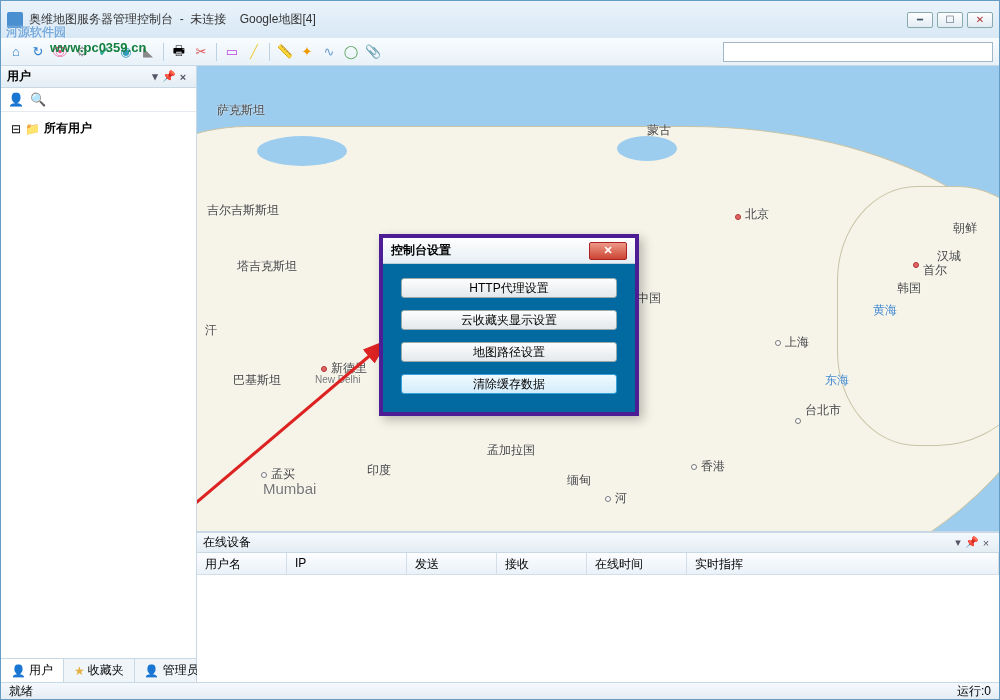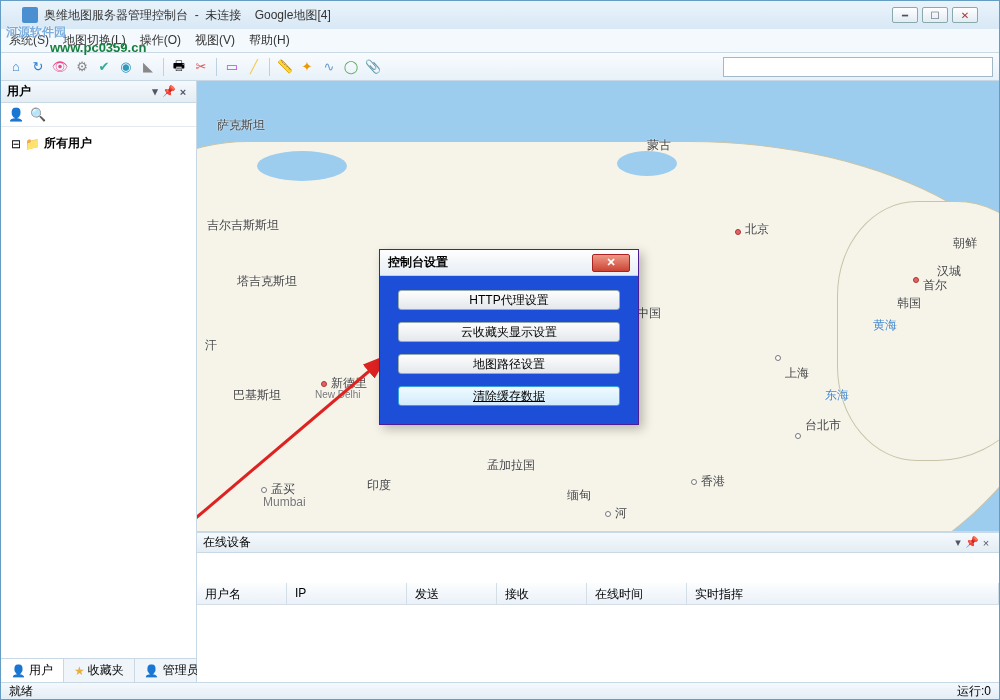--- a/index.html
+++ b/index.html
@@ -1,20 +1,20 @@
 <!DOCTYPE html>
 <html><head>
 <meta charset="utf-8">
 <style>
 * { box-sizing: border-box; margin: 0; padding: 0; font-family: "Microsoft YaHei", SimSun, Arial, sans-serif; }
 body { width: 1000px; height: 700px; background: #f0f0f0; overflow: hidden; position: relative; }
 
 .window { width: 1000px; height: 700px; border: 1px solid #649cc4; background: #fff; display: flex; flex-direction: column; }
 
-.titlebar { height: 28px; background: linear-gradient(#eaf3fb, #d8e8f5); display: flex; align-items: center; padding: 0 21px; font-size: 12px; color: #333; }
+.titlebar { height: 37px; background: linear-gradient(#eaf3fb, #d8e8f5); display: flex; align-items: center; padding: 0 6px; font-size: 12px; color: #333; }
 .titlebar .title-icon { width: 16px; height: 16px; background: #4a90d0; margin-right: 6px; border-radius: 2px; }
 .titlebar-text { flex: 1; }
 .win-controls { display: flex; gap: 4px; }
 .win-btn { width: 26px; height: 16px; border: 1px solid #8aa; border-radius: 2px; background: linear-gradient(#fefefe, #e2ecf4); font-size: 10px; display: flex; align-items: center; justify-content: center; cursor: pointer; color: #456; }
 .win-btn.close { color: #a33; }
 
 .menubar { height: 24px; background: #f4f9fd; border-bottom: 1px solid #c8d8e4; display: flex; align-items: center; padding: 0 8px; font-size: 12px; gap: 14px; }
 .menu-item { cursor: pointer; color: #333; }
 
 .toolbar { height: 28px; background: linear-gradient(#f9fcfe, #e8f1f9); border-bottom: 1px solid #c8d8e4; display: flex; align-items: center; padding: 0 6px; gap: 4px; }
@@ -41,37 +41,37 @@
 .map-area { flex: 1; position: relative; background: #f0efe9; overflow: hidden; border-bottom: 1px solid #c8d8e4; }
 .sea { position: absolute; background: #9cccee; }
 .land { position: absolute; background: #f6f4e8; border: 1px solid #c8c4a8; border-radius: 40% 60% 50% 50%; }
 .lake { position: absolute; background: #9cccee; border-radius: 50%; }
 .map-label { position: absolute; font-size: 12px; color: #444; text-shadow: 0 0 2px #fff; pointer-events:none; }
 .map-city { position: absolute; width: 6px; height: 6px; border: 1px solid #777; border-radius: 50%; background: #fff; }
 .map-dot-red { background: #e06666; border-color: #b03030; }
 
 .arrow-svg { position: absolute; left: 0; top: 0; pointer-events: none; }
 
-.bottom-panel { height: 150px; display: flex; flex-direction: column; border-top: 1px solid #c8d8e4; background: #fff; gap: 30px; }
+.bottom-panel { height: 150px; display: flex; flex-direction: column; border-top: 1px solid #c8d8e4; background: #fff; }
 .bp-header { height: 20px; background: linear-gradient(#f4f9fd,#e4edf4); border-bottom: 1px solid #c8d8e4; display:flex; align-items:center; padding:0 6px; font-size:12px; }
 .bp-header .spacer{flex:1;}
 .bp-cols { height: 22px; border-bottom: 1px solid #d4dee6; display:flex; align-items:stretch; font-size:12px; background:linear-gradient(#fcfdff,#eaf1f8);}
 .bp-col { padding: 3px 8px; border-right:1px solid #d4dee6; }
 .bp-body { flex:1; background:#fff; }
 
 .statusbar { height: 16px; background: linear-gradient(#f4f9fd,#e4edf4); border-top: 1px solid #c8d8e4; display:flex; align-items:center; font-size:12px; padding:8px 8px; }
 .statusbar .spacer{flex:1;}
 
-.dialog { position:absolute; left:378px; top:250px; width:260px; background:#1d4ed8; border:1px solid #4c1d95; box-shadow: 4px 4px 10px rgba(0,0,0,.25); }
+.dialog { position:absolute; left:378px; top:250px; width:260px; background:#0369a1; border:4px solid #4c1d95; box-shadow: 4px 4px 10px rgba(0,0,0,.25); }
 .dlg-title { height:26px; background:linear-gradient(#fefefe,#e6eef5); border-bottom:1px solid #c0d0da; display:flex; align-items:center; padding:0 8px; font-size:12px; font-weight:bold; }
 .dlg-title .spacer{flex:1;}
 .dlg-close { width:38px; height:18px; background:linear-gradient(#e98,#c43); border:1px solid #a22; border-radius:2px; color:#fff; font-size:11px; display:flex;align-items:center;justify-content:center; cursor:pointer; }
 .dlg-body { padding:14px 18px 18px; display:flex; flex-direction:column; gap:12px; }
 .dlg-btn { height:20px; border:1px solid #9aa; border-radius:3px; background:linear-gradient(#fdfdfd,#e4e8ec); font-size:12px; cursor:pointer; display:flex;align-items:center;justify-content:center; }
-.dlg-btn.hl { border:1px solid #3aa0d8; background:linear-gradient(#f0faff,#d2ecfb);text-decoration:underline; }
+.dlg-btn.hl { border:1px solid #3aa0d8; background:linear-gradient(#f0faff,#d2ecfb); }
 
 .watermark { position:absolute; left:6px; top:24px; font-size:12px; font-weight:bold; color:rgba(40,120,200,.6); pointer-events:none; z-index:50; text-shadow:0 0 2px #fff; }
 .watermark2 { position:absolute; left:50px; top:40px; font-size:13px; color:#15803d; pointer-events:none; z-index:50; font-weight:bold; }
 </style>
 </head>
 <body>
 
 <div class="window">
 
   <div class="titlebar">
@@ -83,27 +83,20 @@
       &nbsp;&nbsp;
       <span>Google地图[4]</span>
     </div>
     <div class="win-controls">
       <div class="win-btn">━</div>
       <div class="win-btn">☐</div>
       <div class="win-btn close">✕</div>
     </div>
   </div>
 
-  <div class="menubar">
-    <span class="menu-item">系统(S)</span>
-    <span class="menu-item">地图切换(L)</span>
-    <span class="menu-item">操作(O)</span>
-    <span class="menu-item">视图(V)</span>
-    <span class="menu-item">帮助(H)</span>
-  </div>
 
   <div class="toolbar">
     <span class="tool-ico" style="color:#2b7ed0">⌂</span>
     <span class="tool-ico" style="color:#2b7ed0">↻</span>
     <span class="tool-ico" style="color:#e48">👁</span>
     <span class="tool-ico" style="color:#888">⚙</span>
     <span class="tool-ico" style="color:#3a9">✔</span>
     <span class="tool-ico" style="color:#39b">◉</span>
     <span class="tool-ico" style="color:#888">◣</span>
     <span class="tool-sep"></span>
@@ -182,35 +175,35 @@
         <span class="map-label" style="left:440px;top:224px">中国</span>
         <span class="map-label" style="left:756px;top:154px">朝鲜</span>
         <span class="map-label" style="left:740px;top:182px">汉城</span>
         <span class="map-label" style="left:700px;top:214px">韩国</span>
         <span class="map-label" style="left:676px;top:236px;color:#4488cc">黄海</span>
         <span class="map-label" style="left:628px;top:306px;color:#4488cc">东海</span>
 
         <span class="map-city map-dot-red" style="left:538px;top:148px"></span>
         <span class="map-label" style="left:548px;top:140px">北京</span>
         <span class="map-city" style="left:578px;top:274px"></span>
-        <span class="map-label" style="left:588px;top:284px">上海</span>
+        <span class="map-label" style="left:588px;top:268px">上海</span>
         <span class="map-city" style="left:494px;top:398px"></span>
         <span class="map-label" style="left:504px;top:392px">香港</span>
         <span class="map-city" style="left:598px;top:352px"></span>
         <span class="map-label" style="left:608px;top:336px">台北市</span>
         <span class="map-city" style="left:408px;top:430px"></span>
         <span class="map-label" style="left:418px;top:424px">河</span>
         <span class="map-city map-dot-red" style="left:716px;top:196px"></span>
         <span class="map-label" style="left:726px;top:196px">首尔</span>
         <span class="map-city map-dot-red" style="left:124px;top:300px"></span>
         <span class="map-label" style="left:134px;top:294px">新德里</span>
         <span class="map-label" style="left:118px;top:308px;font-size:10px;color:#777">New Delhi</span>
         <span class="map-city" style="left:64px;top:406px"></span>
         <span class="map-label" style="left:74px;top:400px">孟买</span>
-        <span class="map-label" style="left:66px;top:414px;font-size:12px;color:#777">Mumbai</span>
+        <span class="map-label" style="left:66px;top:414px;font-size:15px;color:#777">Mumbai</span>
 
         <svg class="arrow-svg" width="800" height="520">
           <defs>
               <marker id="ah" markerWidth="10" markerHeight="10" refX="8" refY="3" orient="auto">
                 <path d="M0,0 L0,6 L9,3 z" fill="#d22"></path>
               </marker>
             </defs>
           <line x1="-40" y1="470" x2="190" y2="275" stroke="#d22" stroke-width="3" marker-end="url(#ah)"></line>
         </svg>
 

